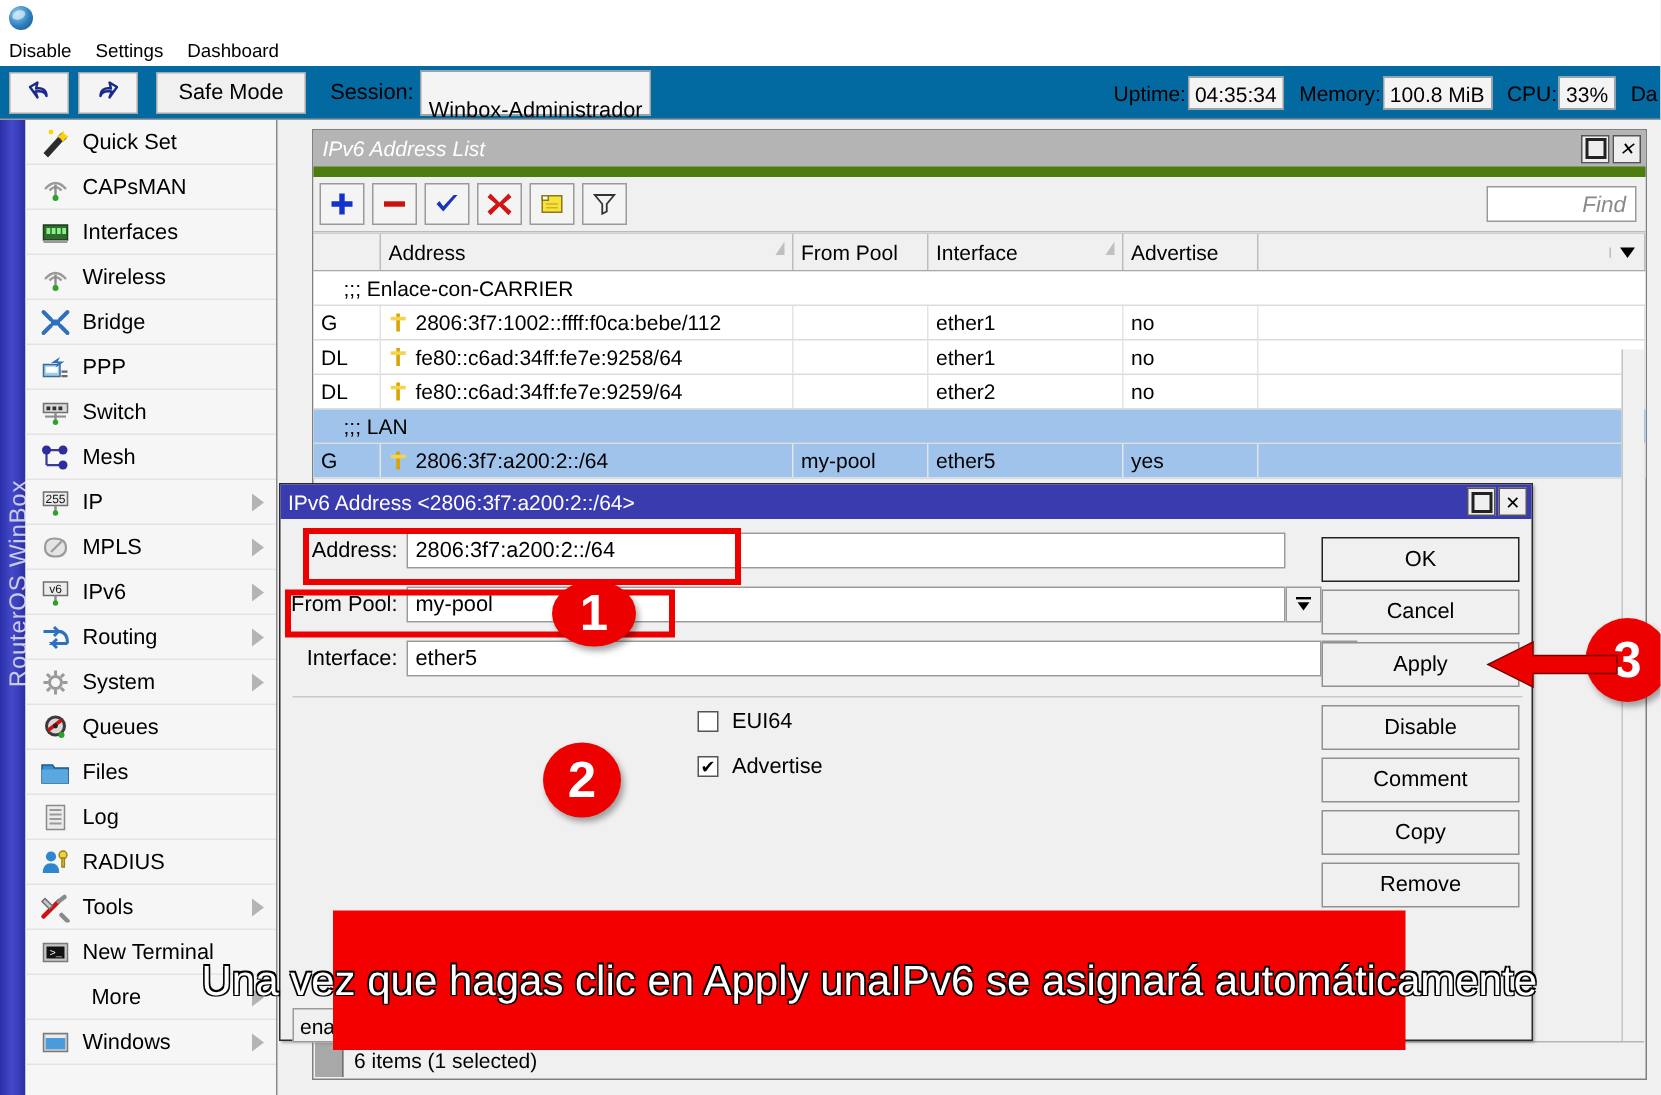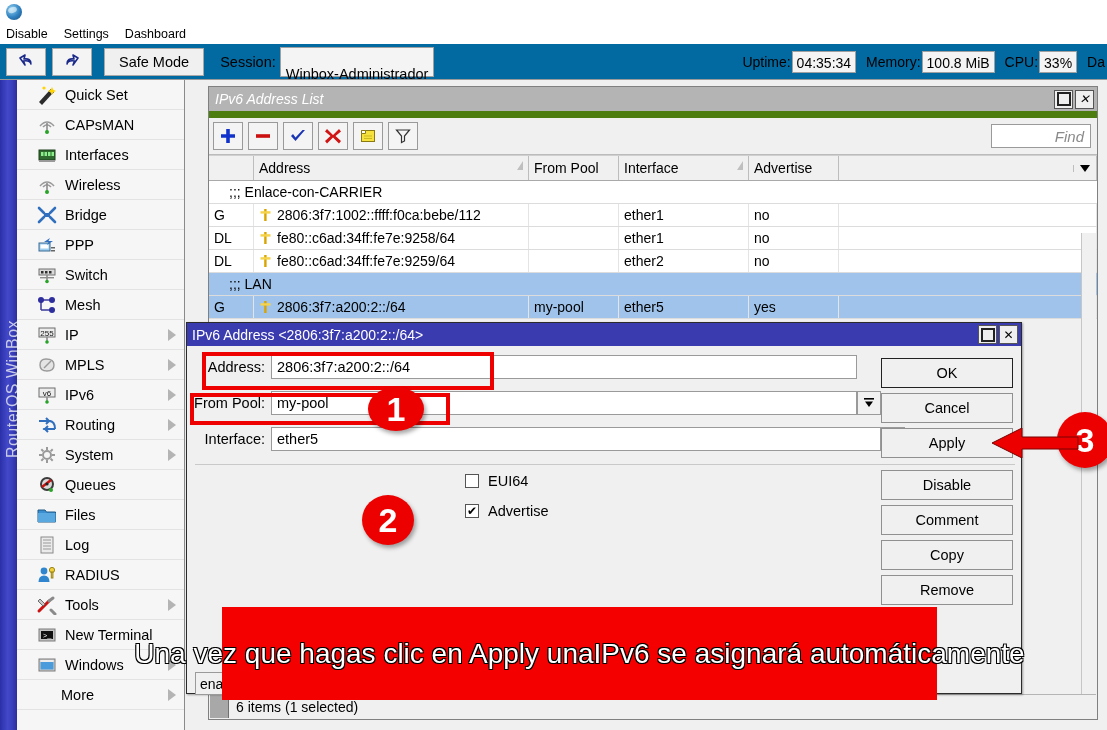--- a/index.html
+++ b/index.html
@@ -83,21 +83,21 @@
   }
 
   
   #sidebar{
     left:17px;top:80px;width:168px;height:650px;
     background:#f6f6f6;border-right:1px solid #8a8a8a;
     box-sizing:border-box;
   }
   .mrow{
     height:30px;display:flex;align-items:center;
-    border-bottom:1px solid #e3e3e3;padding-left:18px;box-sizing:border-box;
+    border-bottom:1px solid #e3e3e3;padding-left:8px;box-sizing:border-box;
     position:relative;
   }
   .mrow .micon{width:24px;height:22px;flex:none;margin-right:6px;
     display:flex;align-items:center;justify-content:center;}
   .mrow .mlabel{font-size:14.5px;color:#000;}
   .mrow .marrow{
     position:absolute;right:8px;top:50%;margin-top:-6px;
     width:0;height:0;border-left:8px solid #b4b4b4;
     border-top:6px solid transparent;border-bottom:6px solid transparent;
   }
@@ -509,34 +509,34 @@
     <div class="mrow">
       <span class="micon">
         <svg width="22" height="20" viewBox="0 0 22 20">
           <rect x="3" y="4" width="16" height="12" fill="#c6c6c6" stroke="#7a7a7a"></rect>
           <rect x="5" y="6" width="12" height="8" fill="#111"></rect>
           <text x="7" y="12.5" font-size="7" font-family="Liberation Mono" fill="#ffffff">&gt;_</text>
         </svg>
       </span>
       <span class="mlabel">New Terminal</span>
     </div>
+    <div class="mrow" id="mrow-more">
+      <span class="micon"></span>
+      <span class="mlabel">More</span>
+      <span class="marrow"></span>
+    </div>
     <div class="mrow">
       <span class="micon">
         <svg width="22" height="20" viewBox="0 0 22 20">
           <rect x="3" y="4" width="16" height="12" fill="#cfcfcf" stroke="#7a7a7a"></rect>
           <rect x="4.5" y="7" width="13" height="7.5" fill="#4a9bdc"></rect>
           <rect x="4.5" y="5" width="13" height="2" fill="#ececec"></rect>
         </svg>
       </span>
       <span class="mlabel">Windows</span>
-      <span class="marrow"></span>
-    </div>
-    <div class="mrow" id="mrow-more">
-      <span class="micon"></span>
-      <span class="mlabel">More</span>
       <span class="marrow"></span>
     </div>
   </div>
 
 <div class="abs" id="iplist">
   <div id="iplist-titlebar">
     <span id="iplist-title">IPv6 Address List</span>
     <div id="iplist-winbtns">
       <div class="winbtn">
           <span class="sqr"></span>

